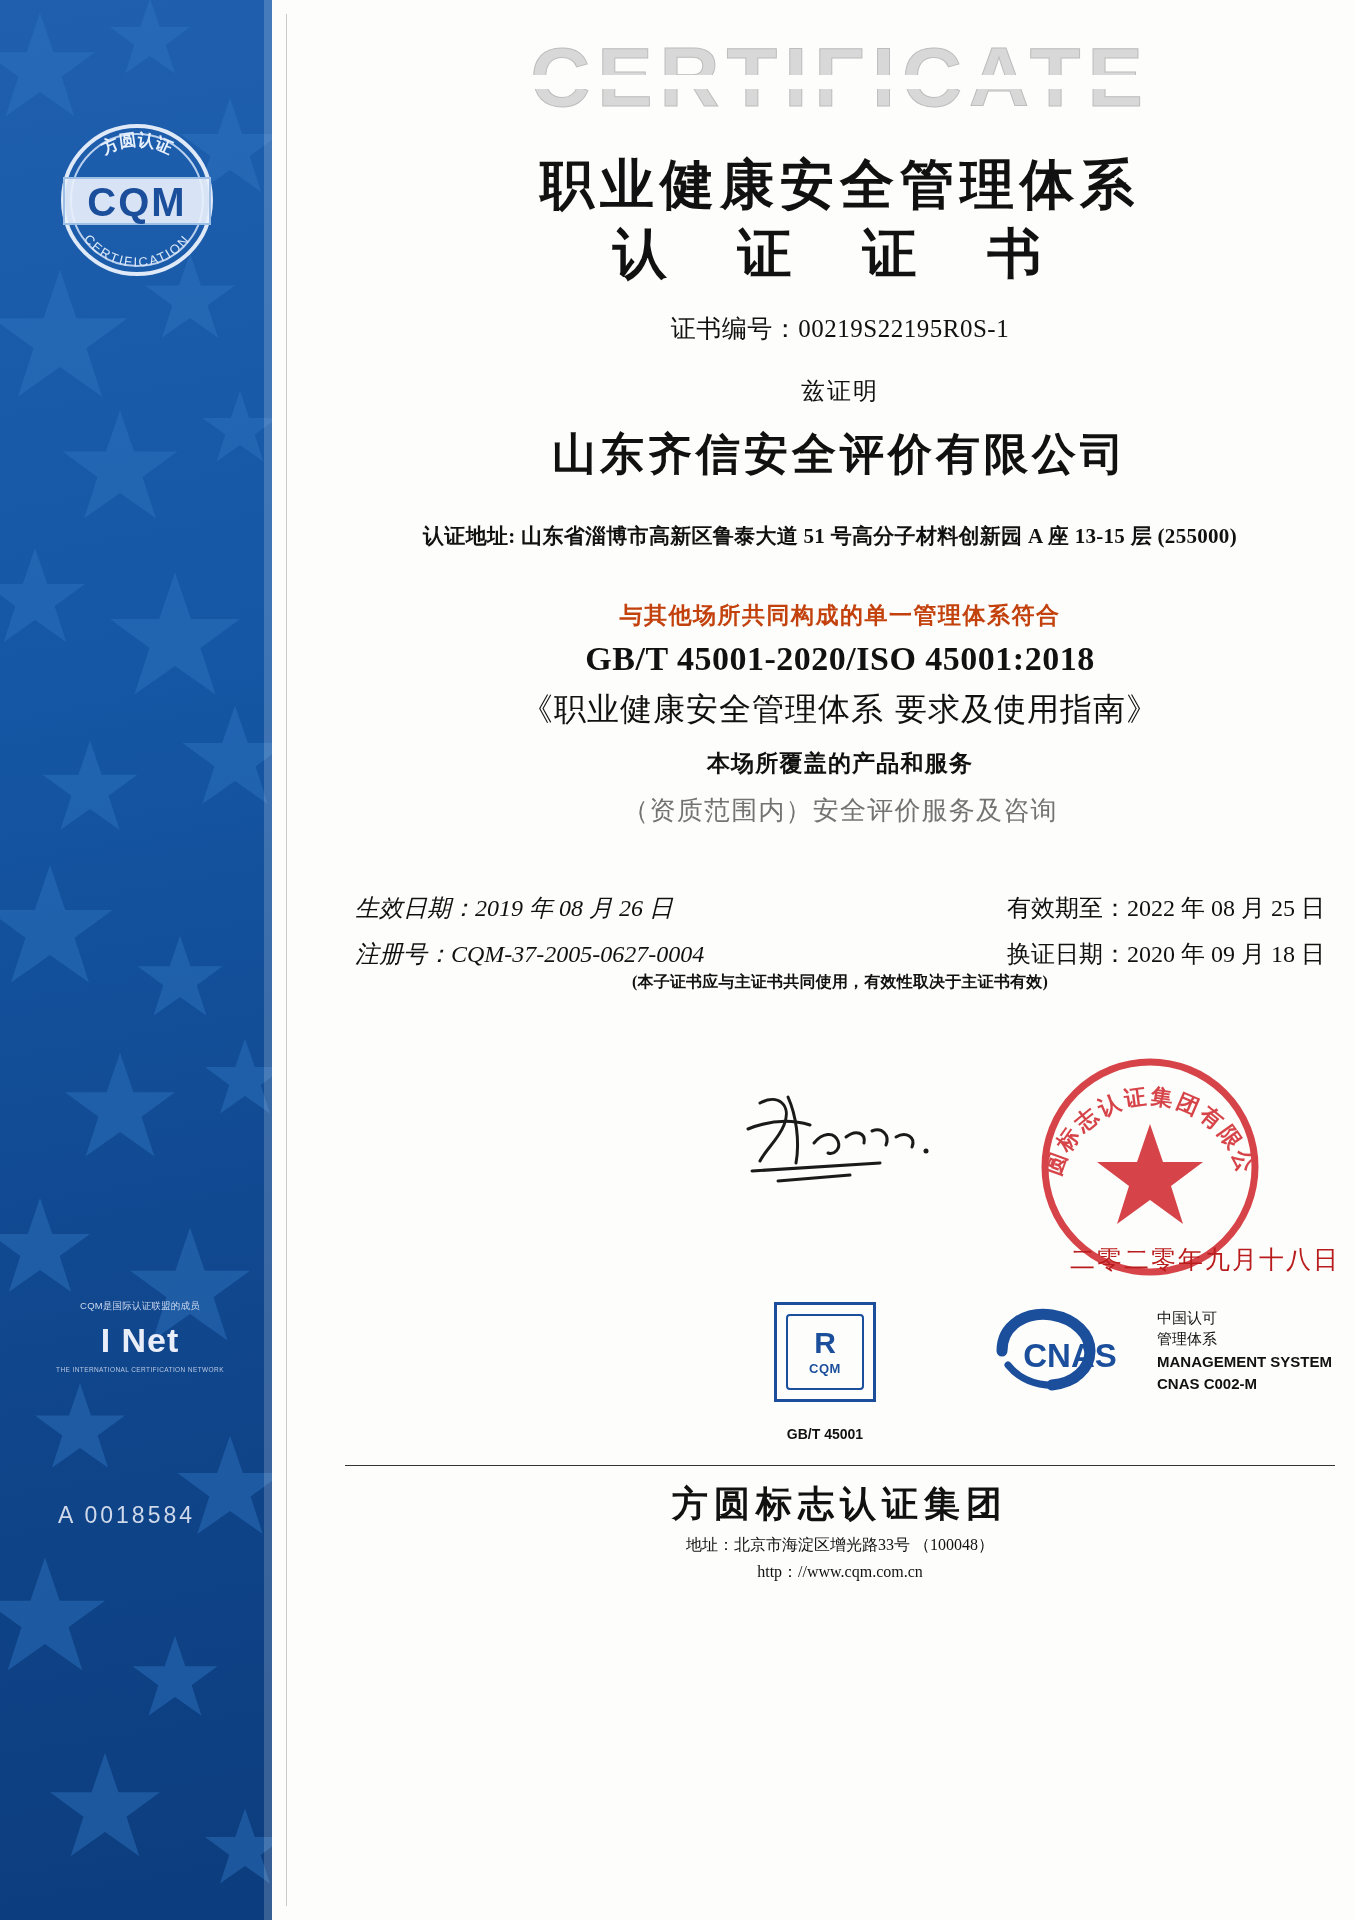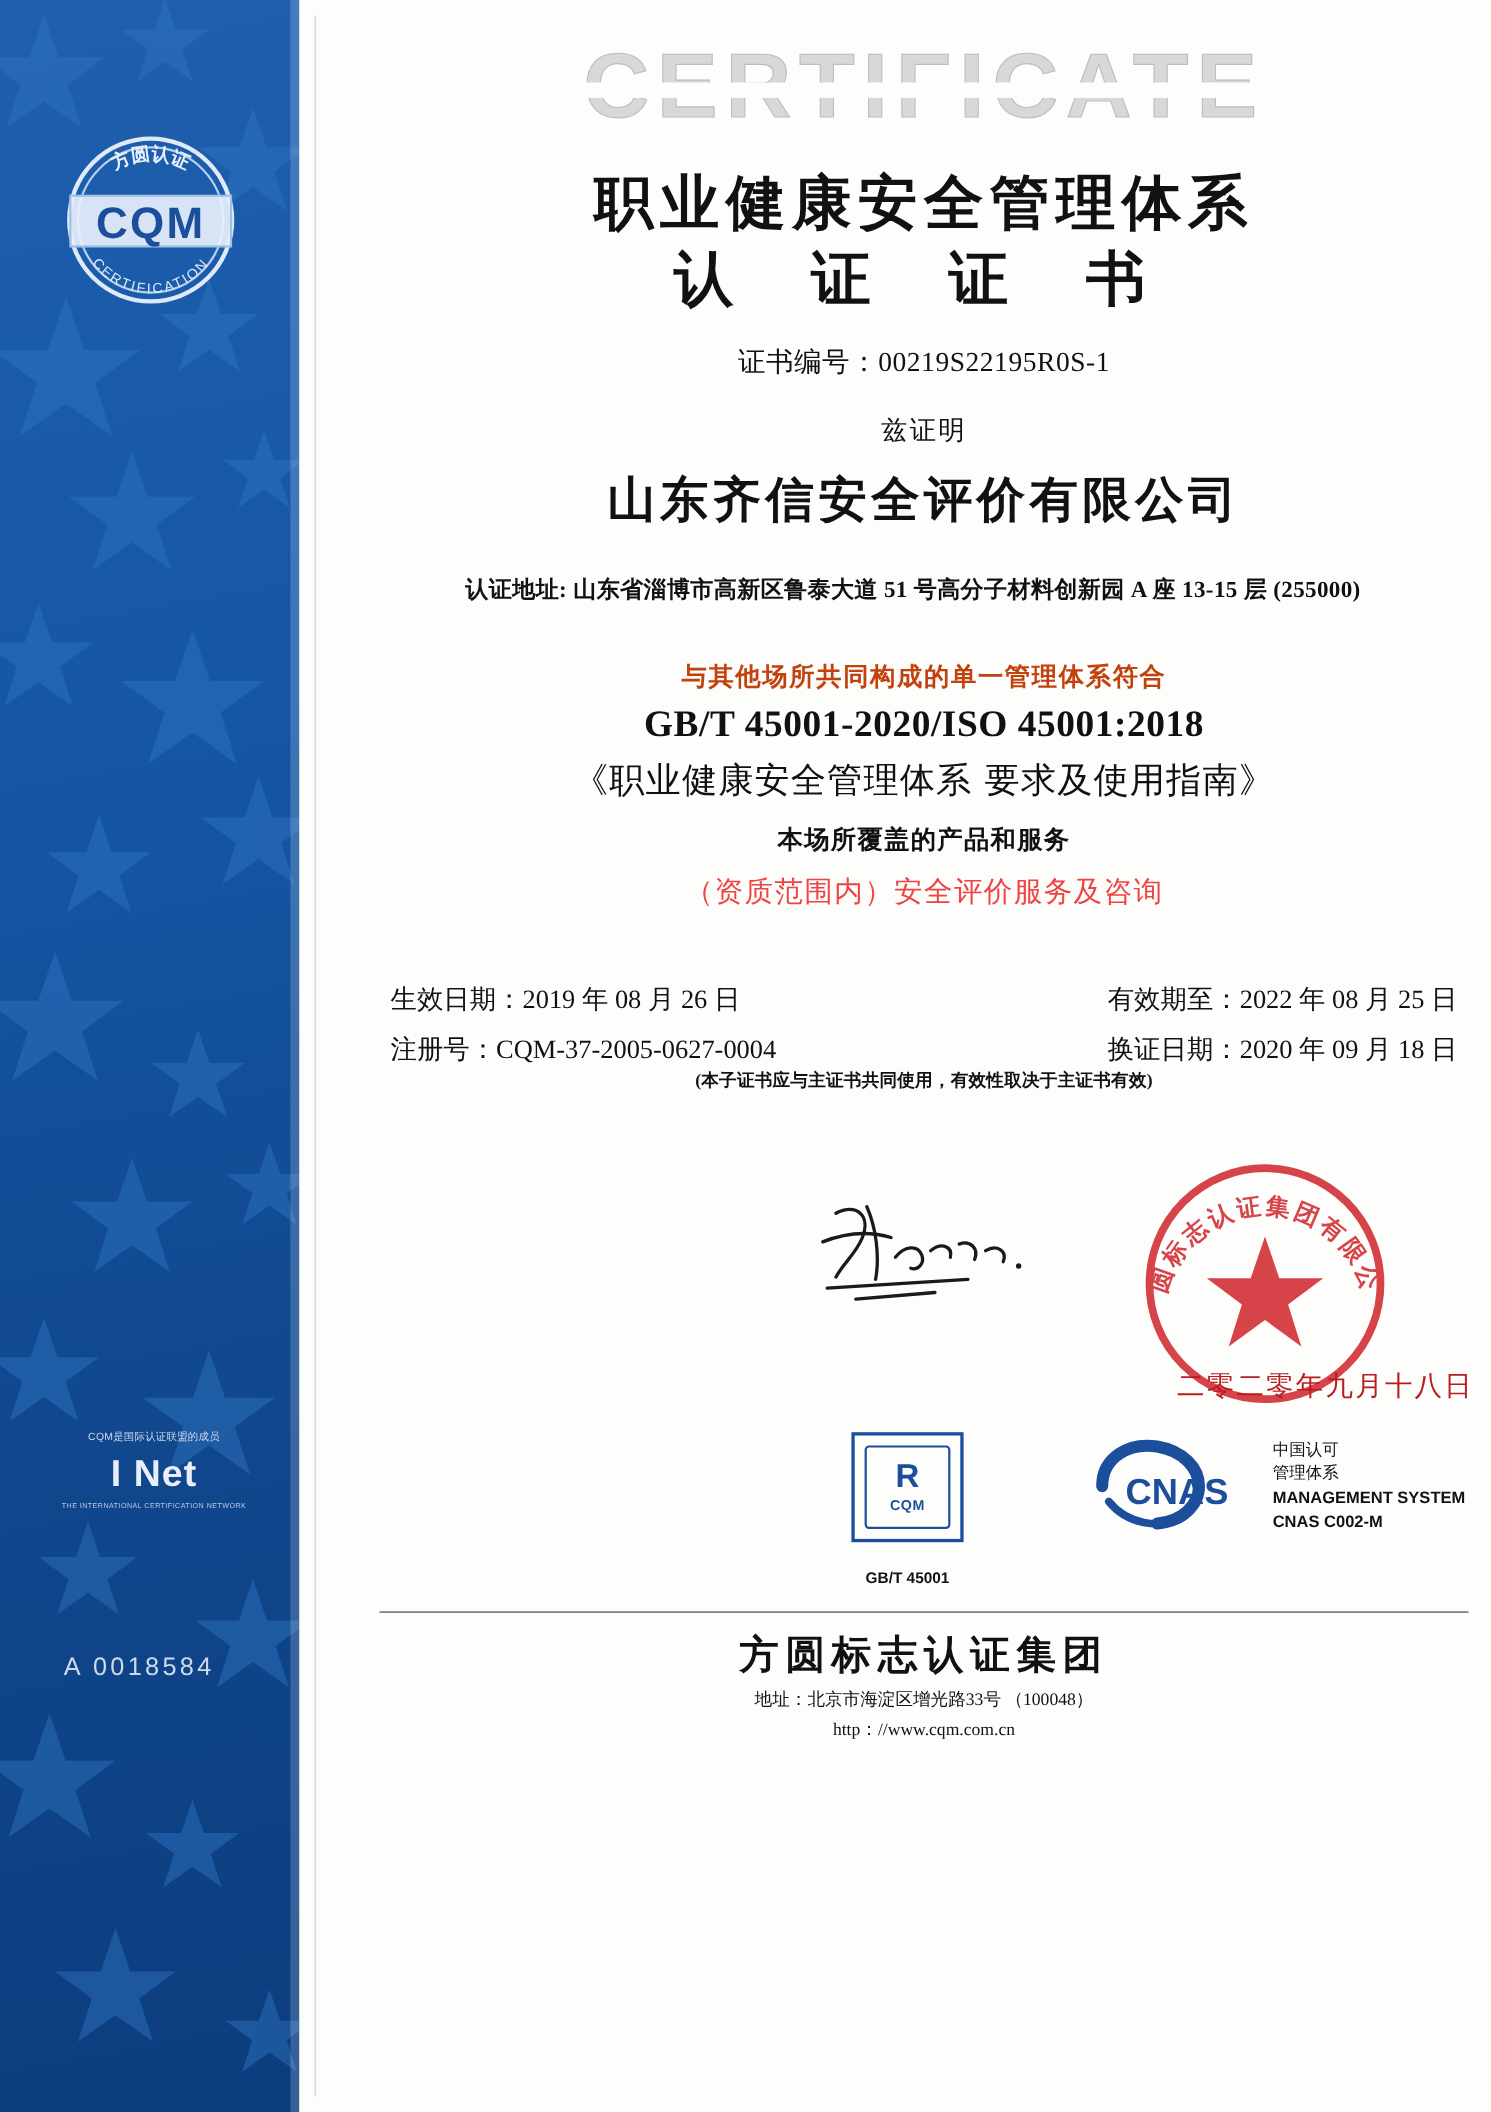--- a/index.html
+++ b/index.html
@@ -209,38 +209,38 @@
     font-weight: bold;
     color: #111;
     letter-spacing: 1.2px;
   }
   .products-value {
     position: absolute;
     left: 40px; top: 793px;
     width: 1000px;
     text-align: center;
     font-size: 26px;
-    color: #ef4444;
+    color: #737373;
     letter-spacing: 1.2px;
   }
 
   
   .dates {
     position: absolute;
     left: 55px; top: 892px;
     width: 970px;
     font-size: 24px;
     color: #111;
   }
   .dates .row {
     display: flex;
     justify-content: space-between;
     margin-bottom: 14px;
   }
-  .dates .cell-left { width: 480px; }
+  .dates .cell-left { width: 480px; font-style: italic; }
   .dates .cell-right { width: 430px; text-align: right; }
   .dates-note {
     position: absolute;
     left: 40px; top: 972px;
     width: 1000px;
     text-align: center;
     font-size: 16px;
     font-weight: bold;
     color: #111;
     letter-spacing: .2px;

